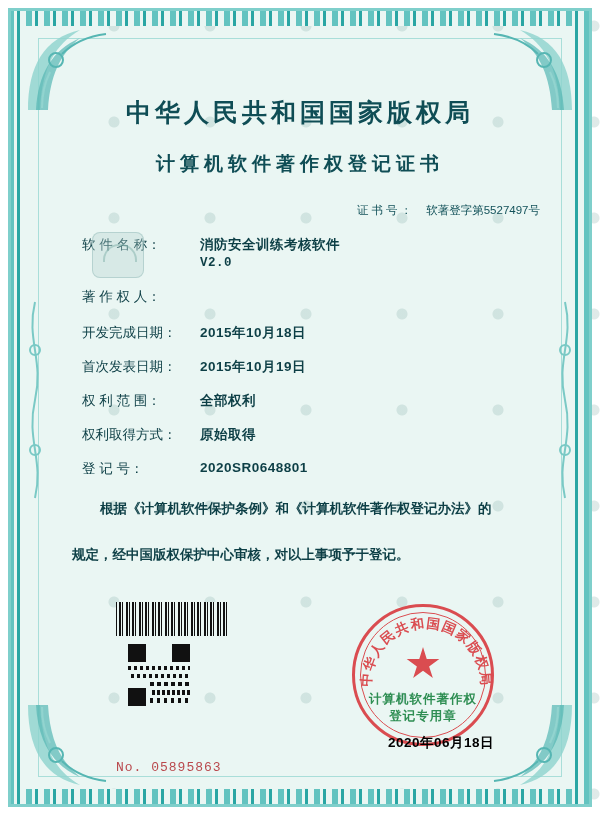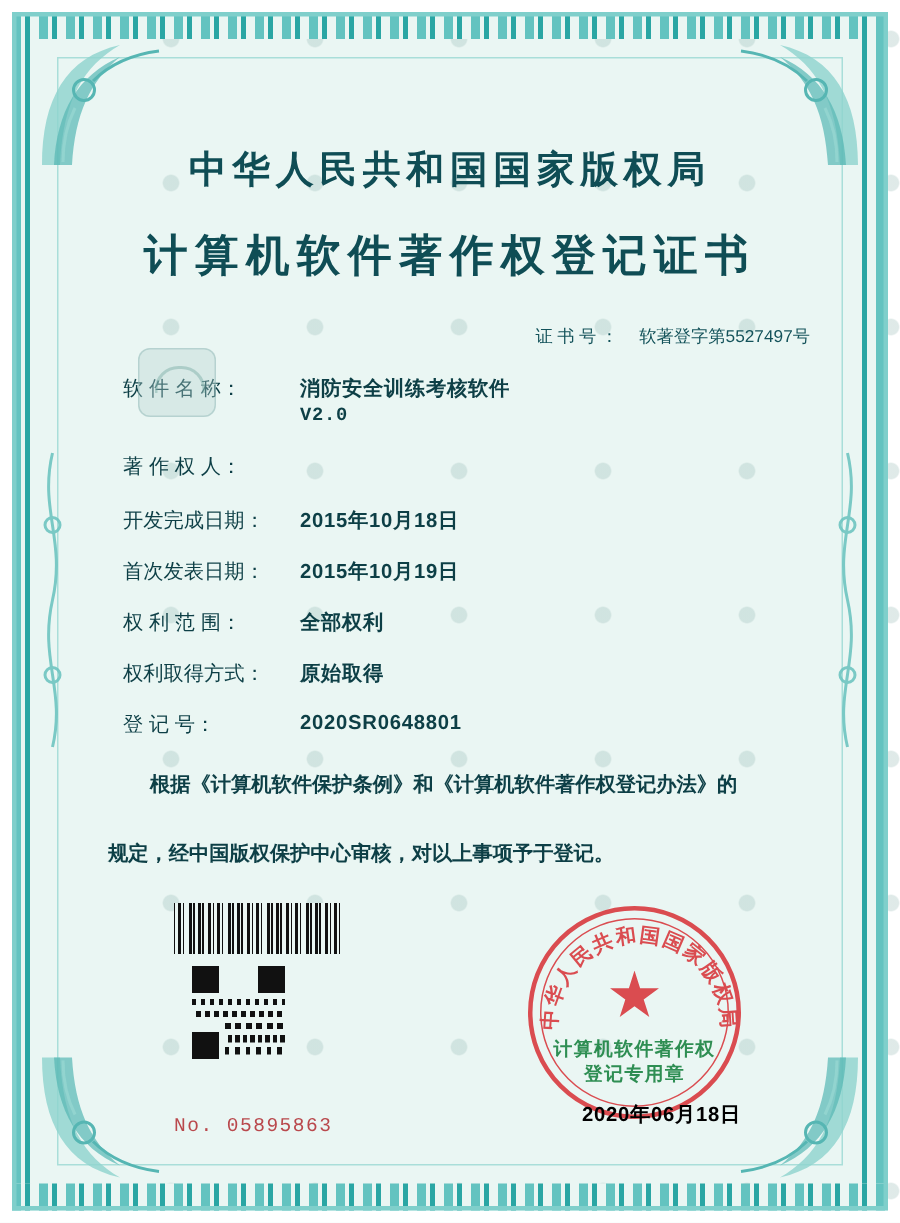--- a/index.html
+++ b/index.html
@@ -121,21 +121,21 @@
     color: #0f4d55;
     font-family: "Liberation Serif", serif;
     font-weight: bold;
     letter-spacing: 4px;
   }
   .title-main {
     font-size: 25px;
     margin-top: 40px;
   }
   .title-sub {
-    font-size: 29px;
+    font-size: 19px;
     margin-top: 22px;
     letter-spacing: 5px;
   }
 
   .cert-no-line {
     margin-top: 26px;
     text-align: right;
     font-size: 11.5px;
     color: #13525a;
     padding-right: 6px;
@@ -286,21 +286,21 @@
     color: #15803d;
     letter-spacing: 1px;
   }
   .seal-line.l1 { top: 84px; }
   .seal-line.l2 { top: 101px; }
 
   
   .footer-no {
     position: absolute;
     left: 62px;
-    top: 687px;
+    top: 704px;
     font-family: "Liberation Mono", monospace;
     font-size: 13px;
     color: #b9484c;
     letter-spacing: 1px;
   }
   .footer-date {
     position: absolute;
     right: 52px;
     top: 678px;
     font-size: 13.5px;

